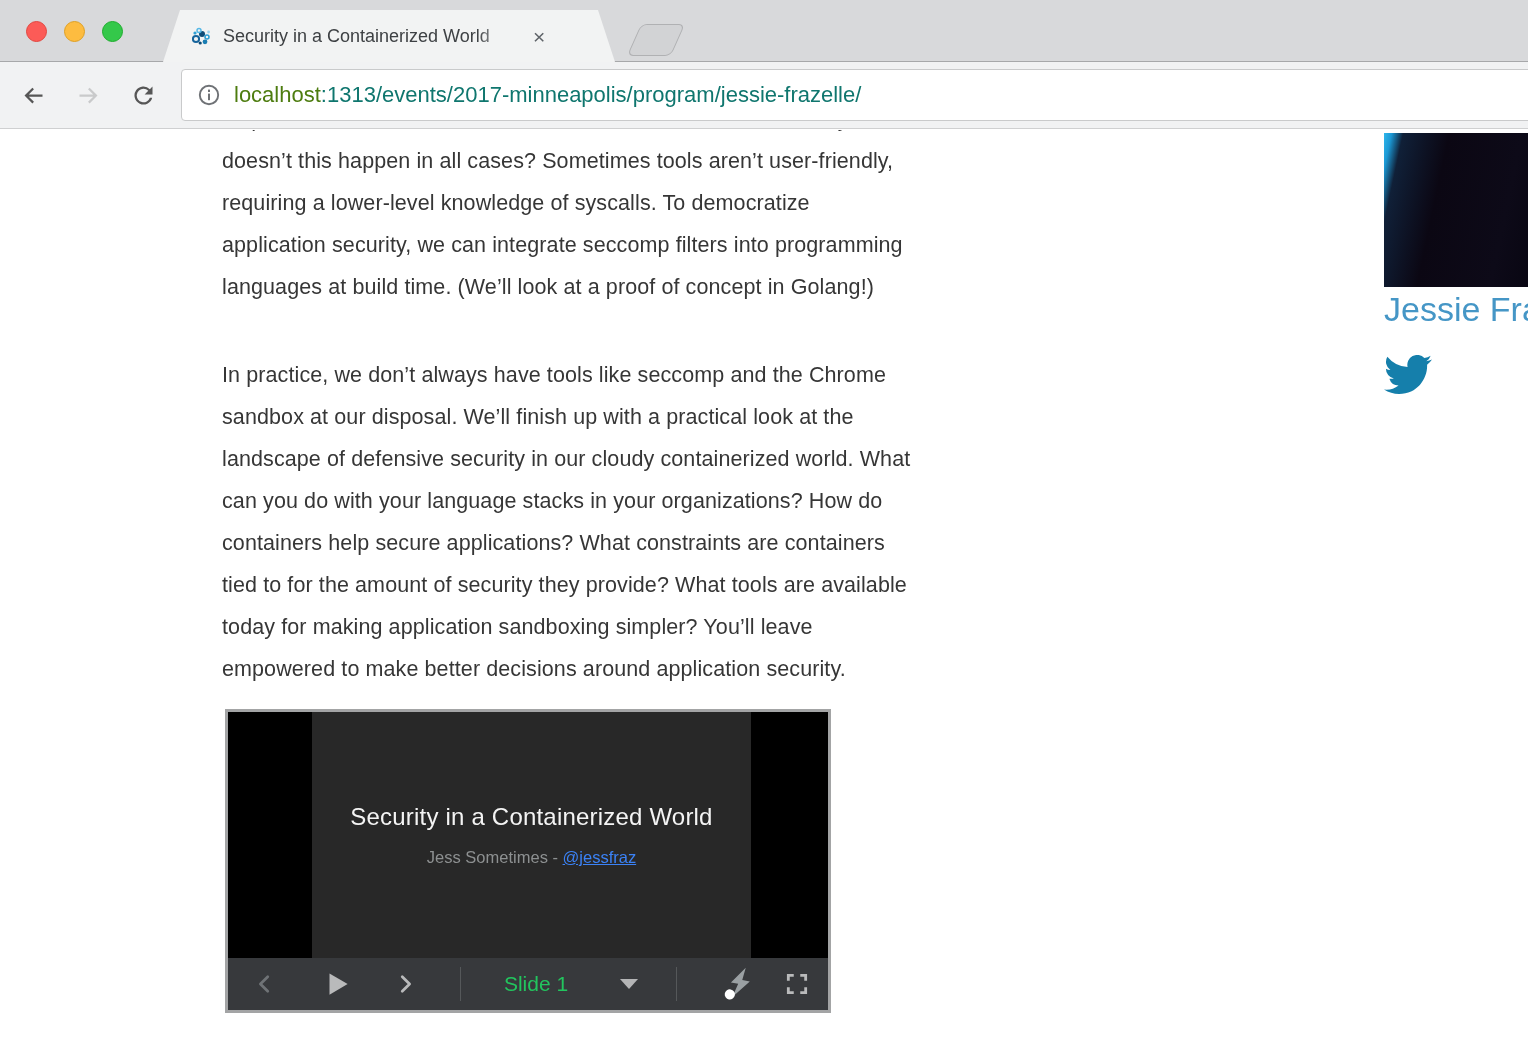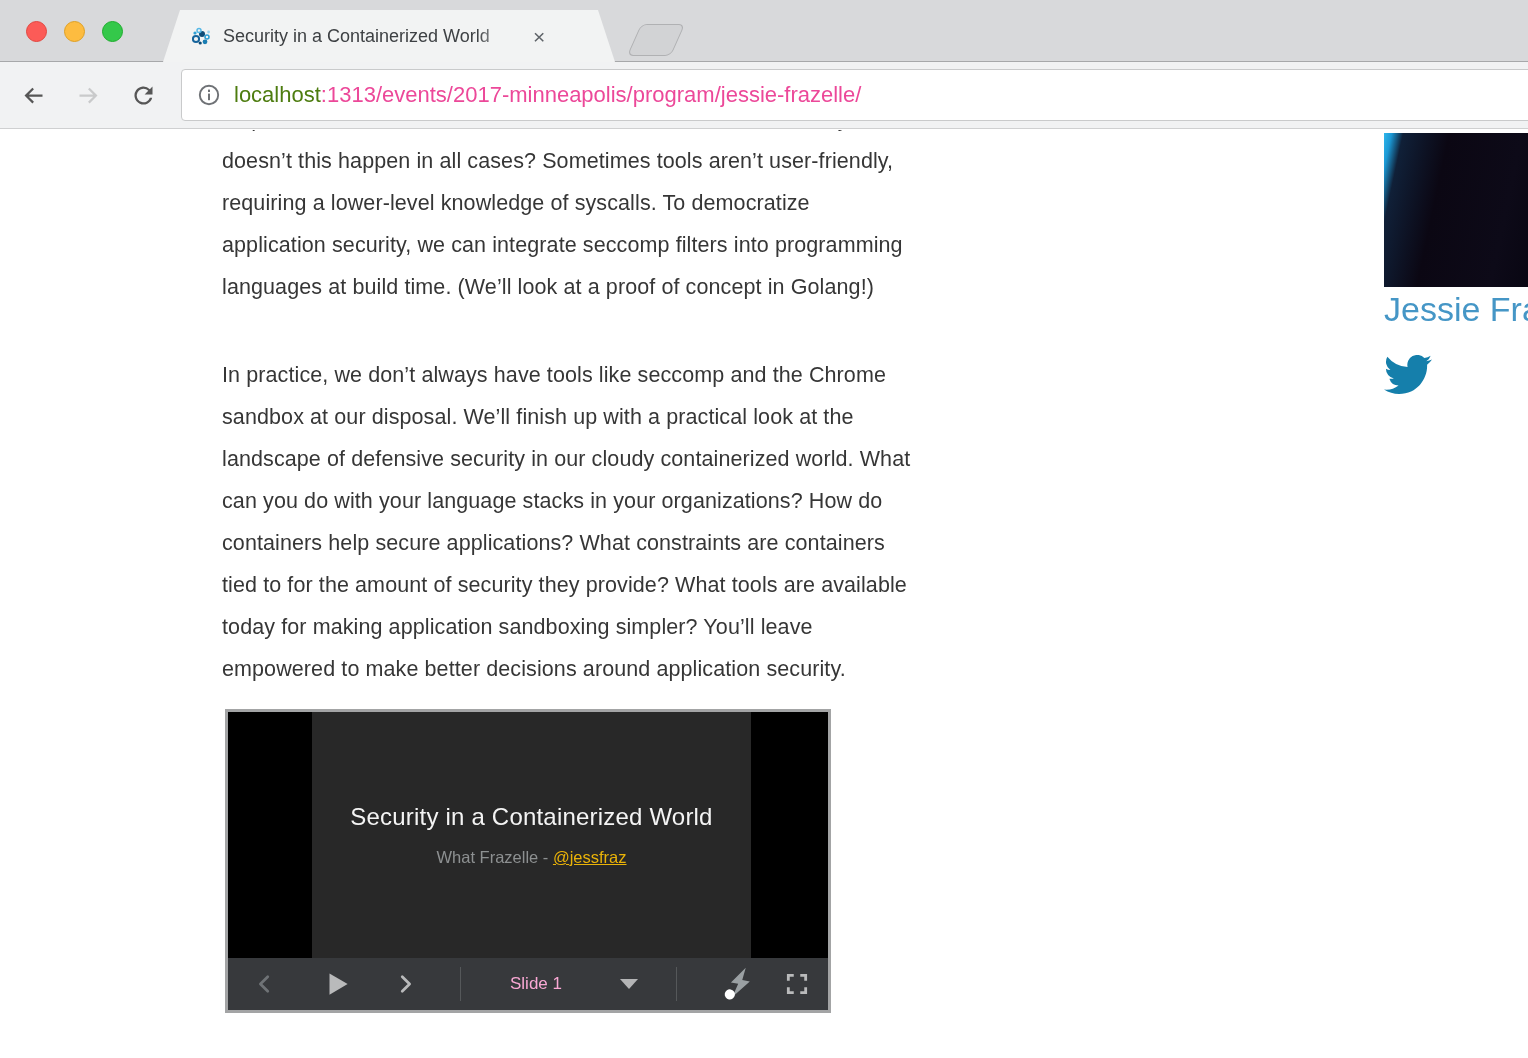--- a/index.html
+++ b/index.html
@@ -32,42 +32,42 @@
   .nav-btn { margin-left:0; flex:0 0 auto; display:flex; align-items:center; justify-content:center; }
   .nav-back    { margin-left:20px; }
   .nav-forward { margin-left:28px; }
   .nav-reload  { margin-left:28px; }
   .urlbar { margin-left:24px; height:52px; flex:1 0 auto; width:1400px;
             background:#fff; border:1px solid #c9cacb; border-radius:4px;
             display:flex; align-items:center; padding-left:15px; }
   .urlbar .info { flex:0 0 auto; margin-right:13px; display:flex; }
   .url-text { font-size:22px; white-space:nowrap; }
   .url-host { color:#4d7c0f; }
-  .url-rest { color:#ec4899; }
+  .url-rest { color:#0f766e; }
 
   
   .page { position:absolute; top:130px; left:0; right:0; bottom:0; overflow:hidden; background:#fff; }
   .main { padding-left:222px; width:1160px; }
   .para { font-size:21.5px; line-height:42px; color:#363636; white-space:pre; letter-spacing:0.1px; }
   .para.p1 { margin-top:-32px; }
   .para.p2 { margin-top:46px; }
 
   
   .deck { margin-top:19px; margin-left:3px; width:606px; border:3px solid #a3a4a5; background:#000; }
   .stage { position:relative; height:246px; background:#000; }
   .slide { position:absolute; left:84px; right:77px; top:0; bottom:0; background:#282828;
            display:flex; flex-direction:column; align-items:center; justify-content:center; }
   .slide-title { color:#f4f4f4; font-size:24px; letter-spacing:0.2px; }
   .slide-byline { margin-top:17px; font-size:16.5px; color:#8d9091; }
-  .slide-byline a { color:#eab308; text-decoration:underline; }
+  .slide-byline a { color:#3b82f6; text-decoration:underline; }
   .deckbar { position:relative; height:52px; background:#37393c; }
   .db { position:absolute; top:0; height:52px; display:flex; align-items:center; justify-content:center; }
   .db-prev { left:26px; }  .db-play { left:94px; } .db-next { left:166px; }
   .db-div1 { left:232px; } .db-div2 { left:448px; }
-  .db-label { left:248px; width:120px; color:#f9a8d4; font-size:17px; }
+  .db-label { left:248px; width:120px; color:#22c55e; font-size:21px; }
   .db-caret { left:392px; } .db-logo { left:495px; } .db-fs { left:556px; }
   .vdiv { width:1px; height:34px; background:#55585a; }
 
   
   .photo { position:absolute; left:1384px; top:3px; width:160px; height:154px;
            background:linear-gradient(102deg,#2fb7ec 0%, #1b98d4 4%, #102038 10%, #0b0713 34%, #0d0a18 72%, #070510 100%); }
   .s-name { position:absolute; left:1384px; top:160px; font-size:34px; color:#4596c6; white-space:nowrap; }
   .s-twitter { position:absolute; left:1384px; top:225px; }
   .s-bio { position:absolute; left:1384px; top:278px; font-size:21.5px; line-height:42px;
            color:#3a3a3a; white-space:pre; }
@@ -91,21 +91,21 @@
 containers help secure applications? What constraints are containers
 tied to for the amount of security they provide? What tools are available
 today for making application sandboxing simpler? You’ll leave
 empowered to make better decisions around application security.</div>
 
       <div class="deck">
         <div class="stage">
           <div class="slide">
             <div class="slide-title">Security in a Containerized World</div>
             <div class="slide-byline">
-              <span>What Frazelle - </span><a href="#">@jessfraz</a>
+              <span>Jess Sometimes - </span><a href="#">@jessfraz</a>
             </div>
           </div>
         </div>
         <div class="deckbar">
           <div class="db db-prev">
             <svg width="22" height="26" viewBox="0 0 24 24">
                 <polyline points="15,4 7,12 15,20" fill="none" stroke="#6f7376" stroke-width="3" stroke-linecap="round" stroke-linejoin="round"></polyline>
               </svg>
           </div>
           <div class="db db-play">

